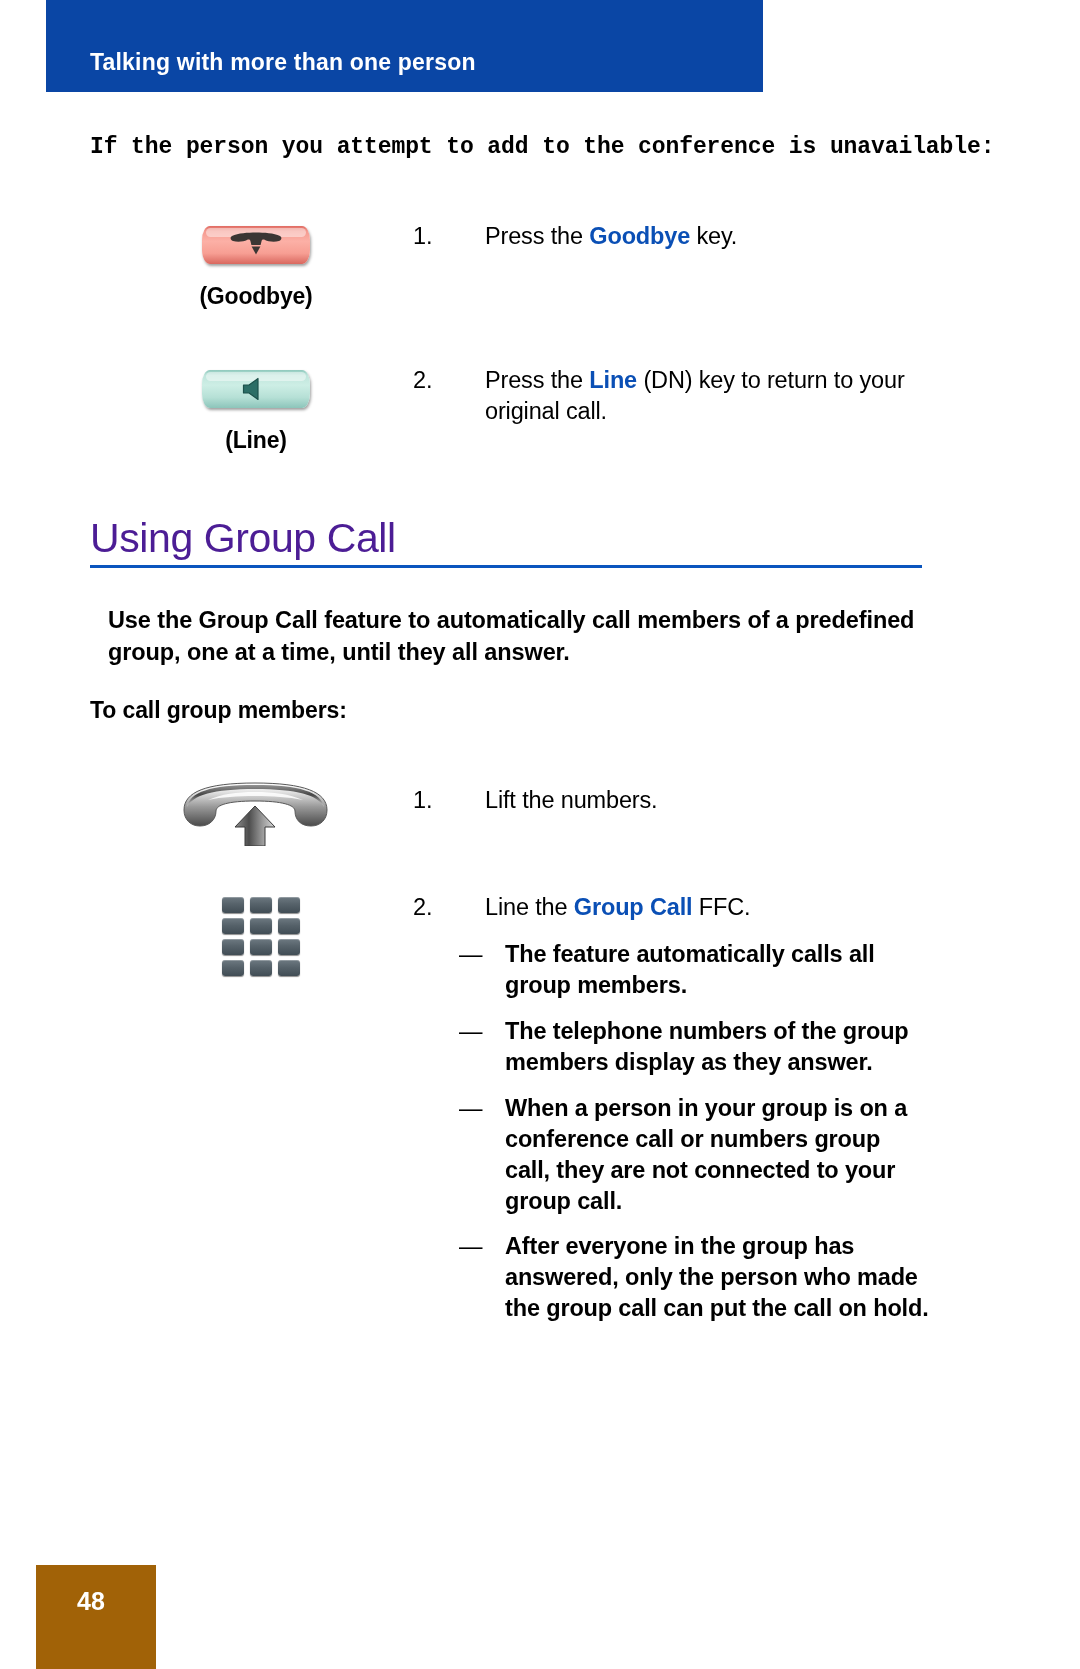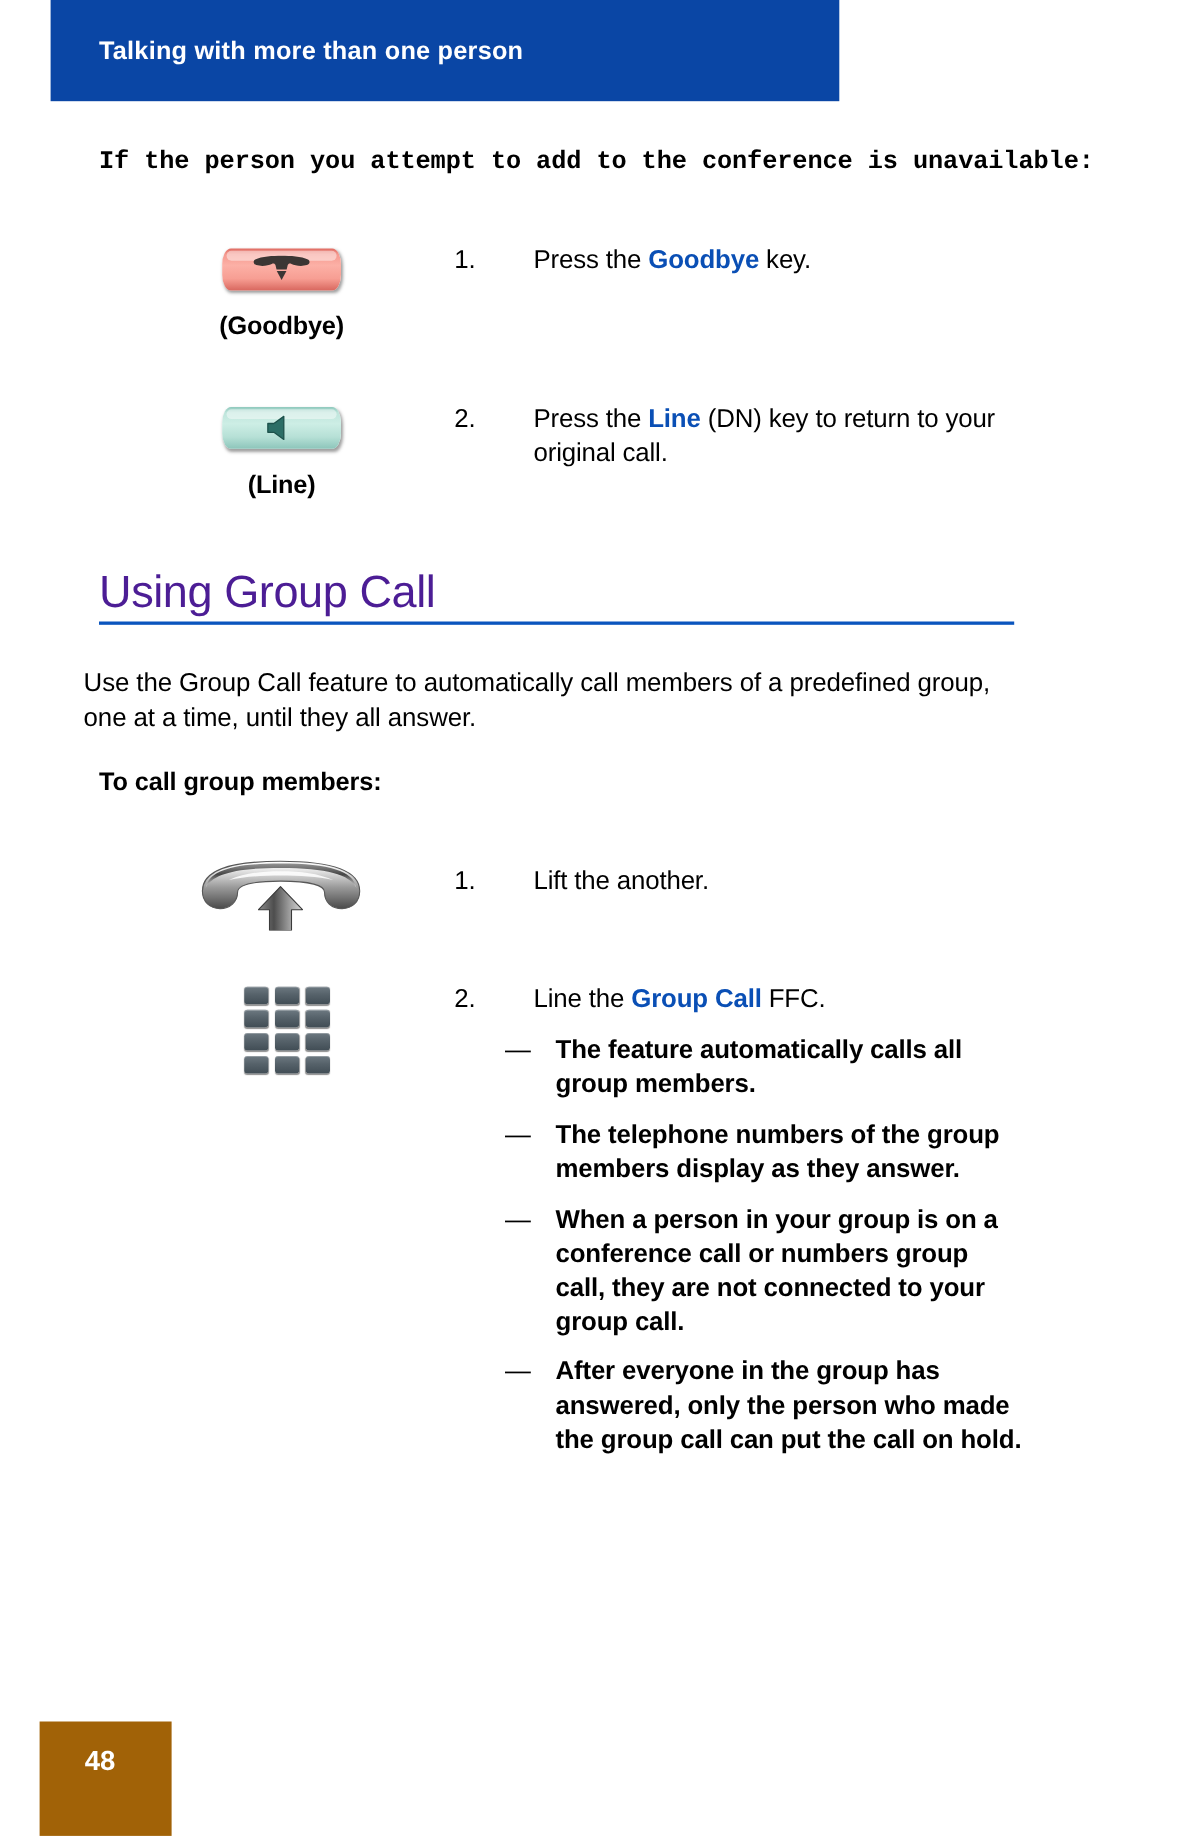--- a/index.html
+++ b/index.html
@@ -26,21 +26,21 @@
     height: 92px;
     background: #0A46A5;
     display: flex;
     align-items: flex-end;
   }
   .header-title {
     color: #ffffff;
     font-size: 23px;
     font-weight: bold;
     letter-spacing: 0.2px;
-    padding: 0 0 32px 44px;
+    padding: 0 0 16px 44px;
     white-space: nowrap;
     font-stretch: condensed;
   }
 
   
   .sub-head {
     position: absolute;
     left: 90px;
     font-size: 23px;
     font-weight: bold;
@@ -60,25 +60,26 @@
   .section-rule {
     position: absolute;
     left: 90px;
     width: 832px;
     height: 3px;
     background: #0A55BE;
   }
 
   .body-para {
     position: absolute;
-    left: 76px;
+    left: 108px;
     width: 840px;
     font-size: 23.5px;
     line-height: 32px;
     letter-spacing: -0.1px;
+    font-weight: bold;
   }
 
   
   .step {
     position: absolute;
     display: flex;
     font-size: 23.5px;
     line-height: 31px;
     letter-spacing: -0.15px;
   }
@@ -287,21 +288,21 @@
 
     <path d="M30 20 C44 14, 58 12, 77 12 C96 12, 111 14, 125 20
              C110 17, 95 16, 77 16 C59 16, 44 17, 30 20 Z" fill="#ffffff" opacity="0.85"></path>
 
     <path d="M77 26 L97 47 L87 47 L87 66 L67 66 L67 47 L57 47 Z" fill="url(#arrowG)" stroke="#3a3a3a" stroke-width="1" stroke-linejoin="round"></path>
   </svg>
 </div>
 
 <div class="step" style="left:413px; top:785px; width:520px;">
   <span class="step-num">1.</span>
-  <span class="step-text">Lift the another.</span>
+  <span class="step-text">Lift the numbers.</span>
 </div>
 
 <div class="keypad-icon" style="left:222px; top:897px;">
   <i></i>
   <i></i>
   <i></i>
   <i></i>
   <i></i>
   <i></i>
   <i></i>

